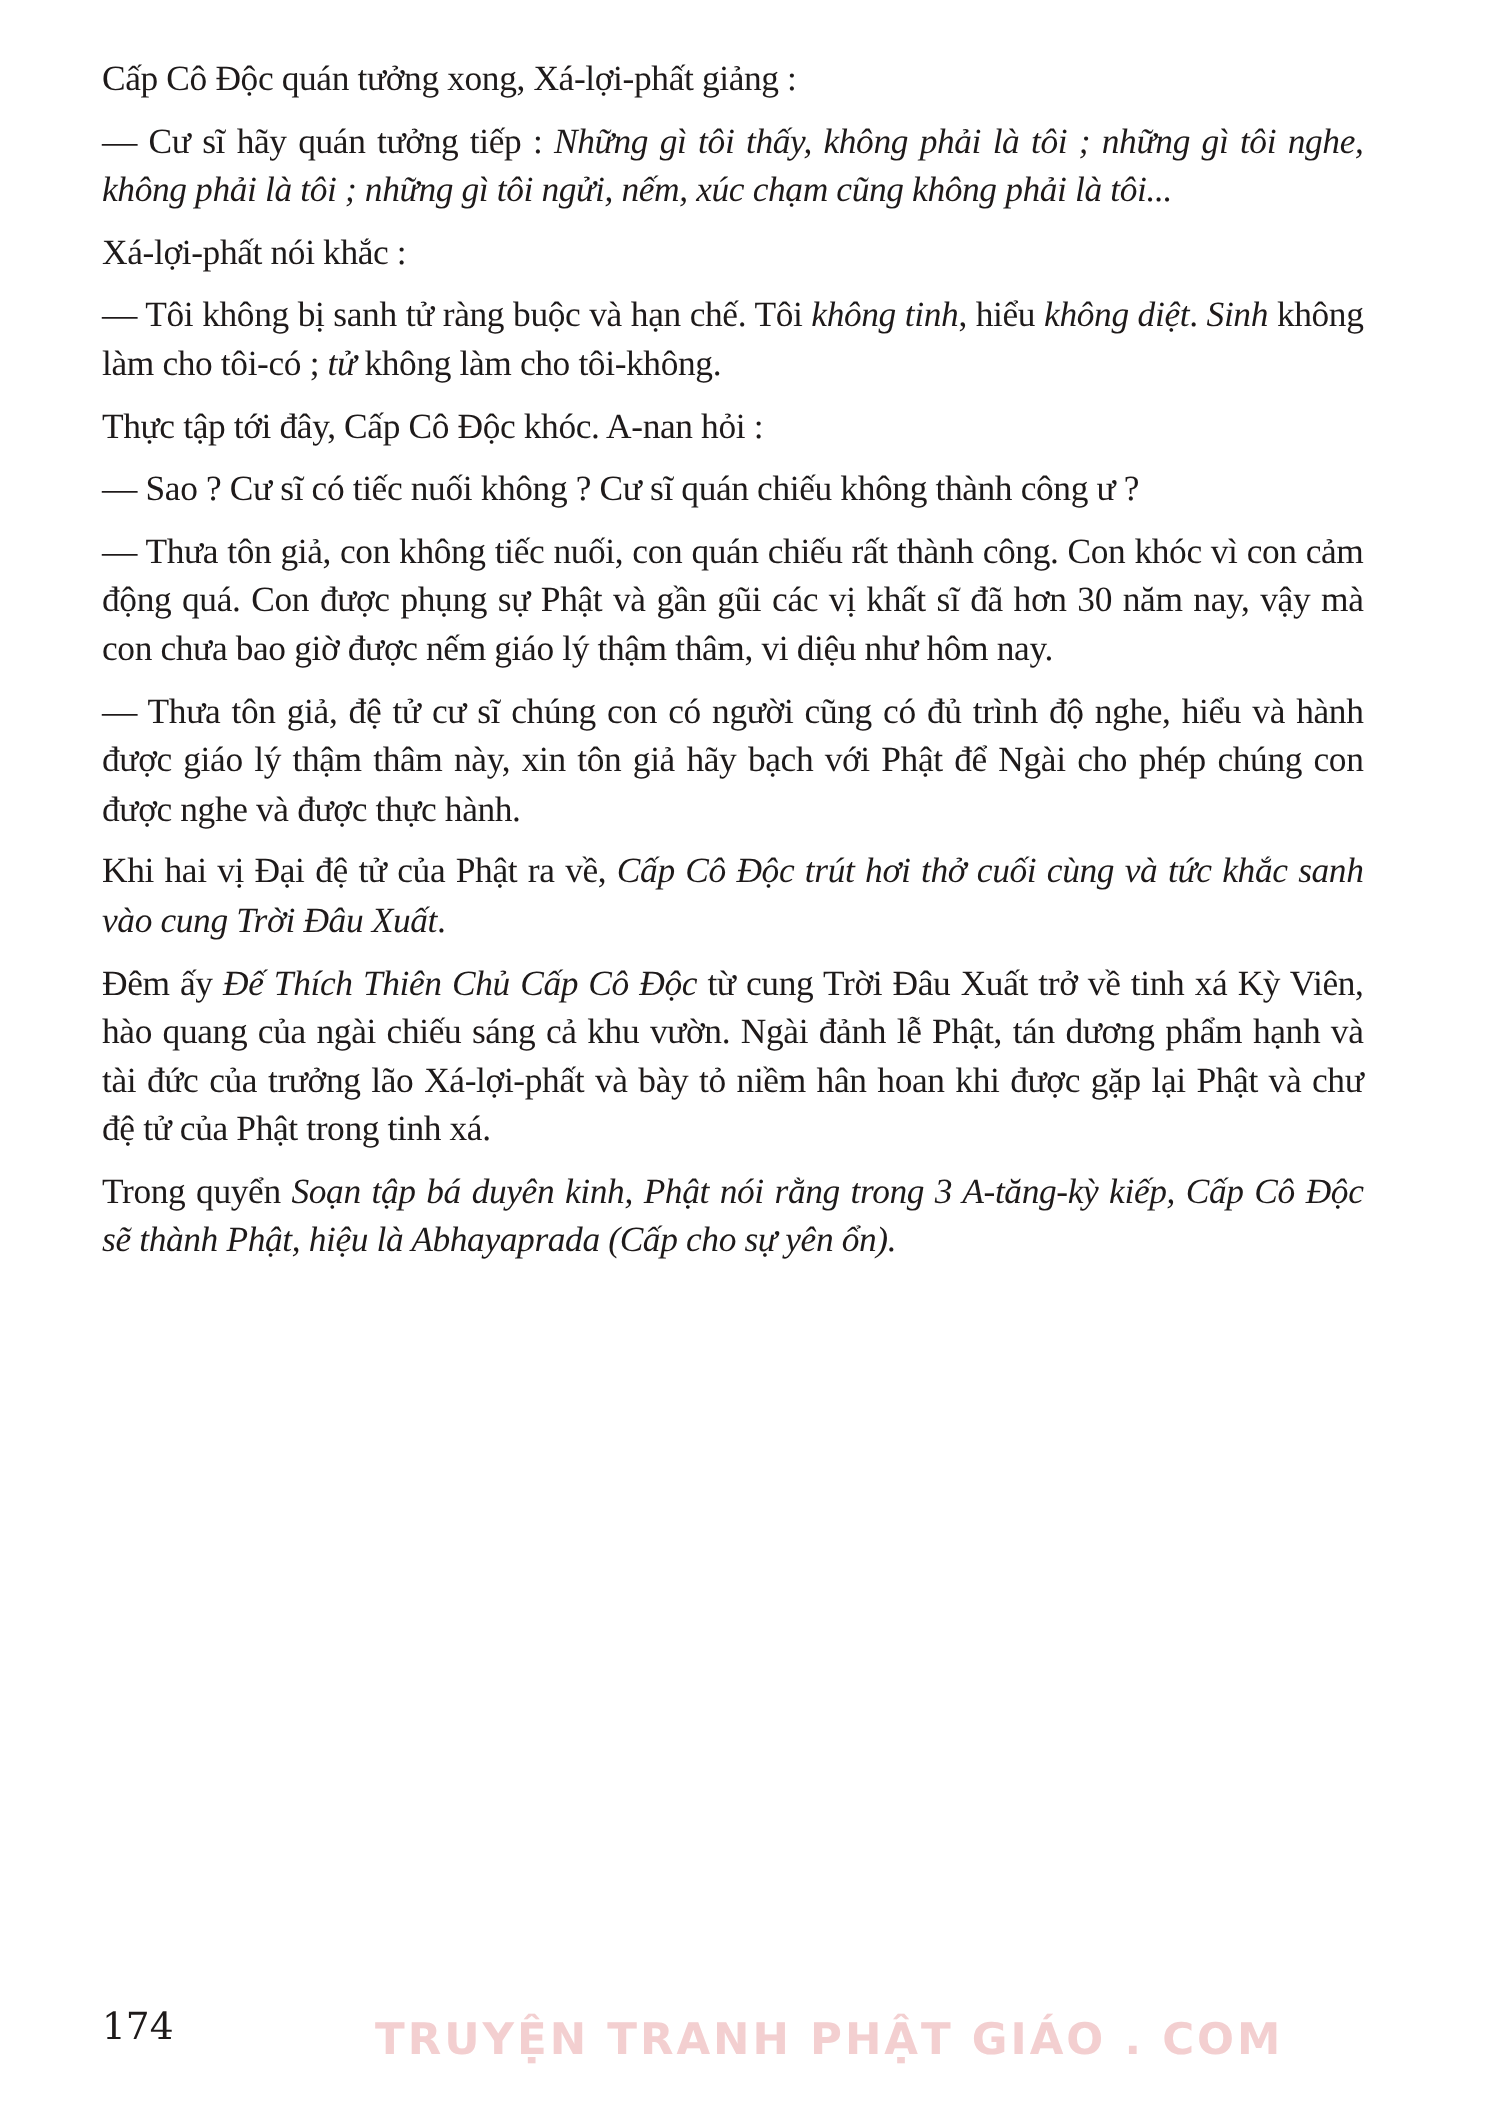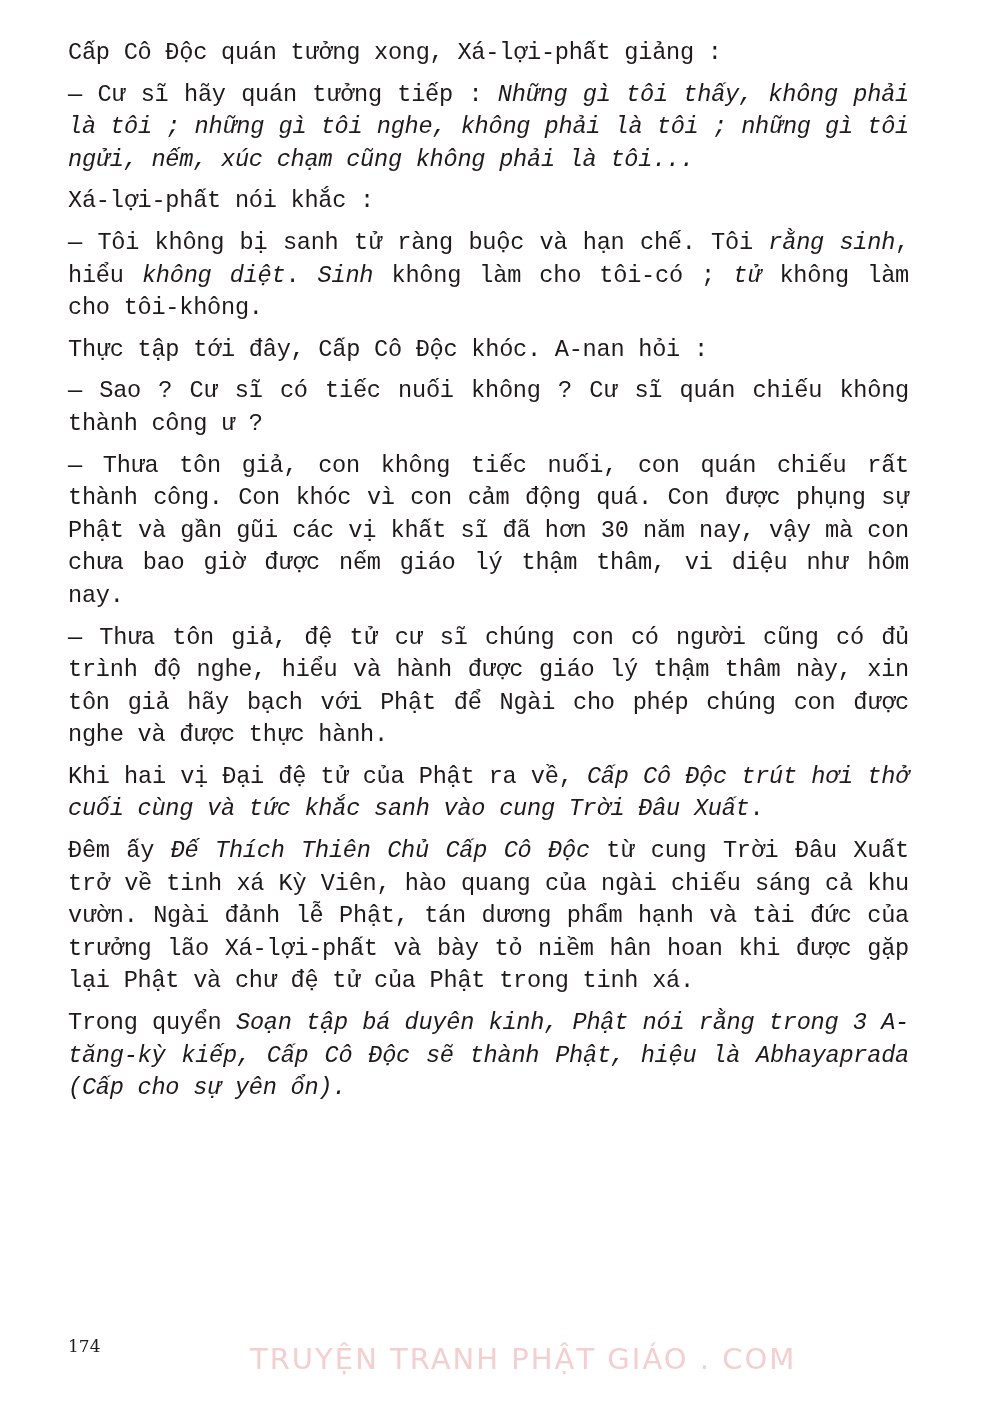--- a/index.html
+++ b/index.html
@@ -12,68 +12,68 @@
     height: 1403px;
     position: relative;
     overflow: hidden;
     color: #1e1a1a;
   }
   .page {
     position: absolute;
     left: 68px;
     top: 37px;
     width: 841px;
-    font-family: Liberation Mono, monospace;
+    font-family: Liberation Serif, serif;
     font-size: 23.6px;
     line-height: 32.6px;
     letter-spacing: -0.25px;
   }
   .para {
     margin: 0 0 9px 0;
     text-align: justify;
     text-align-last: left;
   }
   .para.gap-before {
   }
   .it { font-style: italic; }
   .page-number {
     position: absolute;
     left: 68px;
     top: 1336px;
     font-family: "DejaVu Serif", "Liberation Serif", serif;
-    font-size: 17px;
+    font-size: 25px;
     color: #1e1a1a;
   }
   .watermark {
     position: absolute;
     left: 250px;
     top: 1342px;
     font-family: "DejaVu Sans", "Liberation Sans", sans-serif;
     font-size: 29px;
-    font-weight: normal;
+    font-weight: bold;
     letter-spacing: 2px;
     color: #f3cfd0;
     white-space: nowrap;
   }
 </style>
 </head>
 <body>
 
 <div class="page">
   <p class="para">
     <span>Cấp Cô Độc quán tưởng xong, Xá-lợi-phất giảng :</span>
   </p>
   <p class="para">
     <span>— Cư sĩ hãy quán tưởng tiếp : </span><span class="it">Những gì tôi thấy, không phải là tôi ; những gì tôi nghe, không phải là tôi ; những gì tôi ngửi, nếm, xúc chạm cũng không phải là tôi...</span>
   </p>
   <p class="para">
     <span>Xá-lợi-phất nói khắc :</span>
   </p>
   <p class="para">
-    <span>— Tôi không bị sanh tử ràng buộc và hạn chế. Tôi </span><span class="it">rằng sinh</span><span>, hiểu </span><span class="it">không diệt</span><span>. </span><span class="it">Sinh</span><span> không làm cho tôi-có ; </span><span class="it">tử</span><span> không làm cho tôi-không.</span>
+    <span>— Tôi không bị sanh tử ràng buộc và hạn chế. Tôi </span><span class="it">không tinh</span><span>, hiểu </span><span class="it">không diệt</span><span>. </span><span class="it">Sinh</span><span> không làm cho tôi-có ; </span><span class="it">tử</span><span> không làm cho tôi-không.</span>
   </p>
   <p class="para">
     <span>Thực tập tới đây, Cấp Cô Độc khóc. A-nan hỏi :</span>
   </p>
   <p class="para">
     <span>— Sao ? Cư sĩ có tiếc nuối không ? Cư sĩ quán chiếu không thành công ư ?</span>
   </p>
   <p class="para">
     <span>— Thưa tôn giả, con không tiếc nuối, con quán chiếu rất thành công. Con khóc vì con cảm động quá. Con được phụng sự Phật và gần gũi các vị khất sĩ đã hơn 30 năm nay, vậy mà con chưa bao giờ được nếm giáo lý thậm thâm, vi diệu như hôm nay.</span>
   </p>

